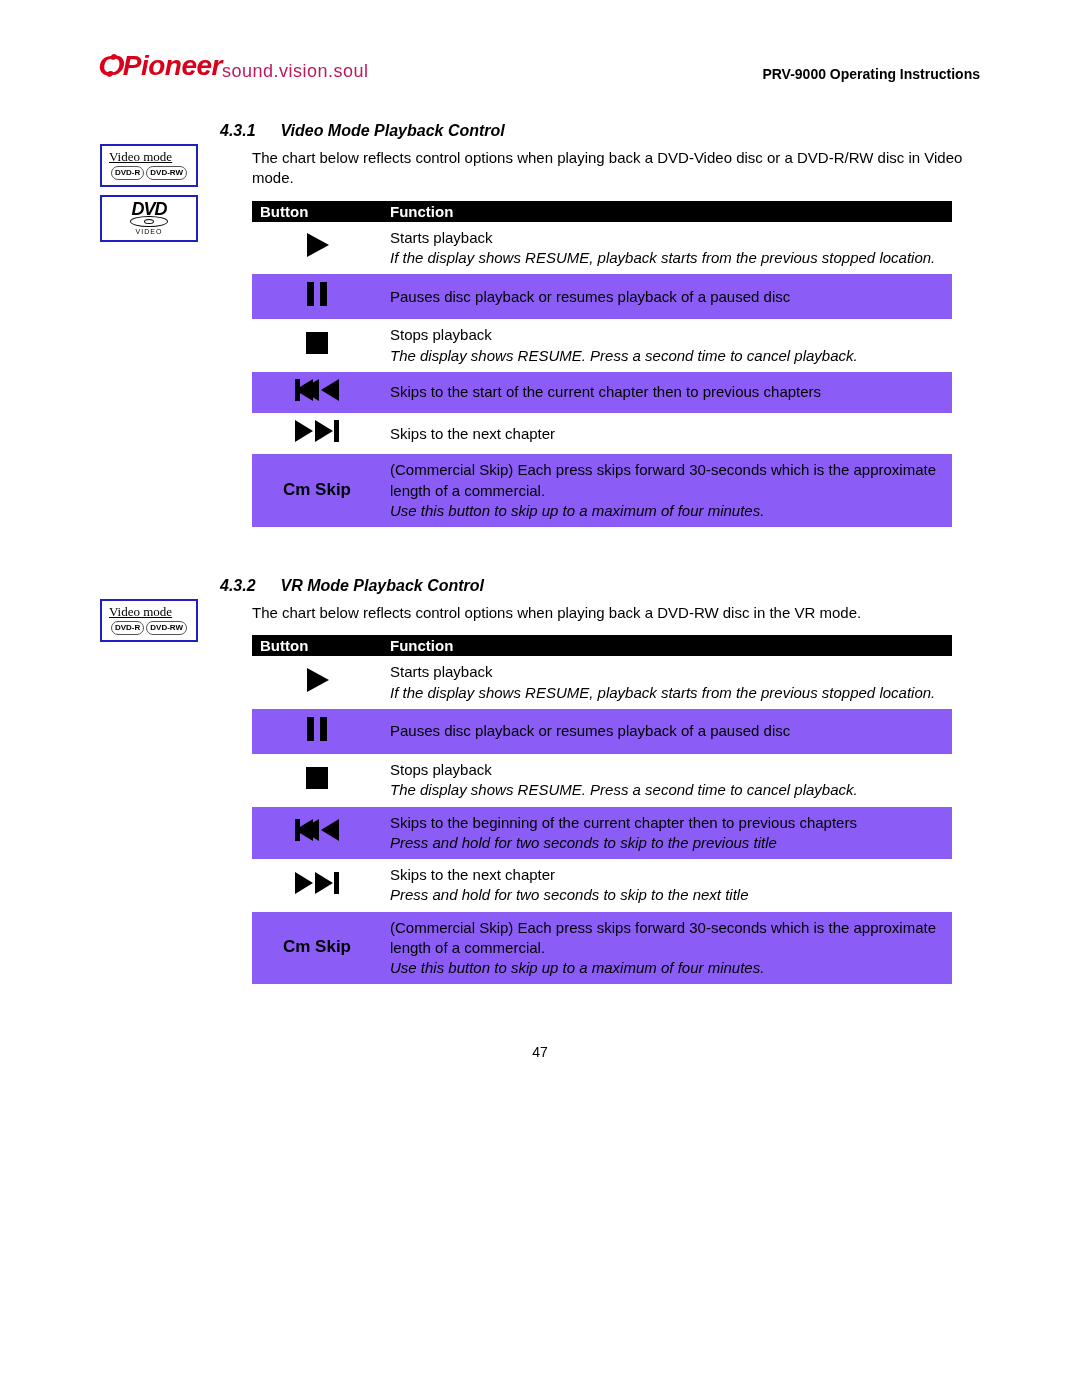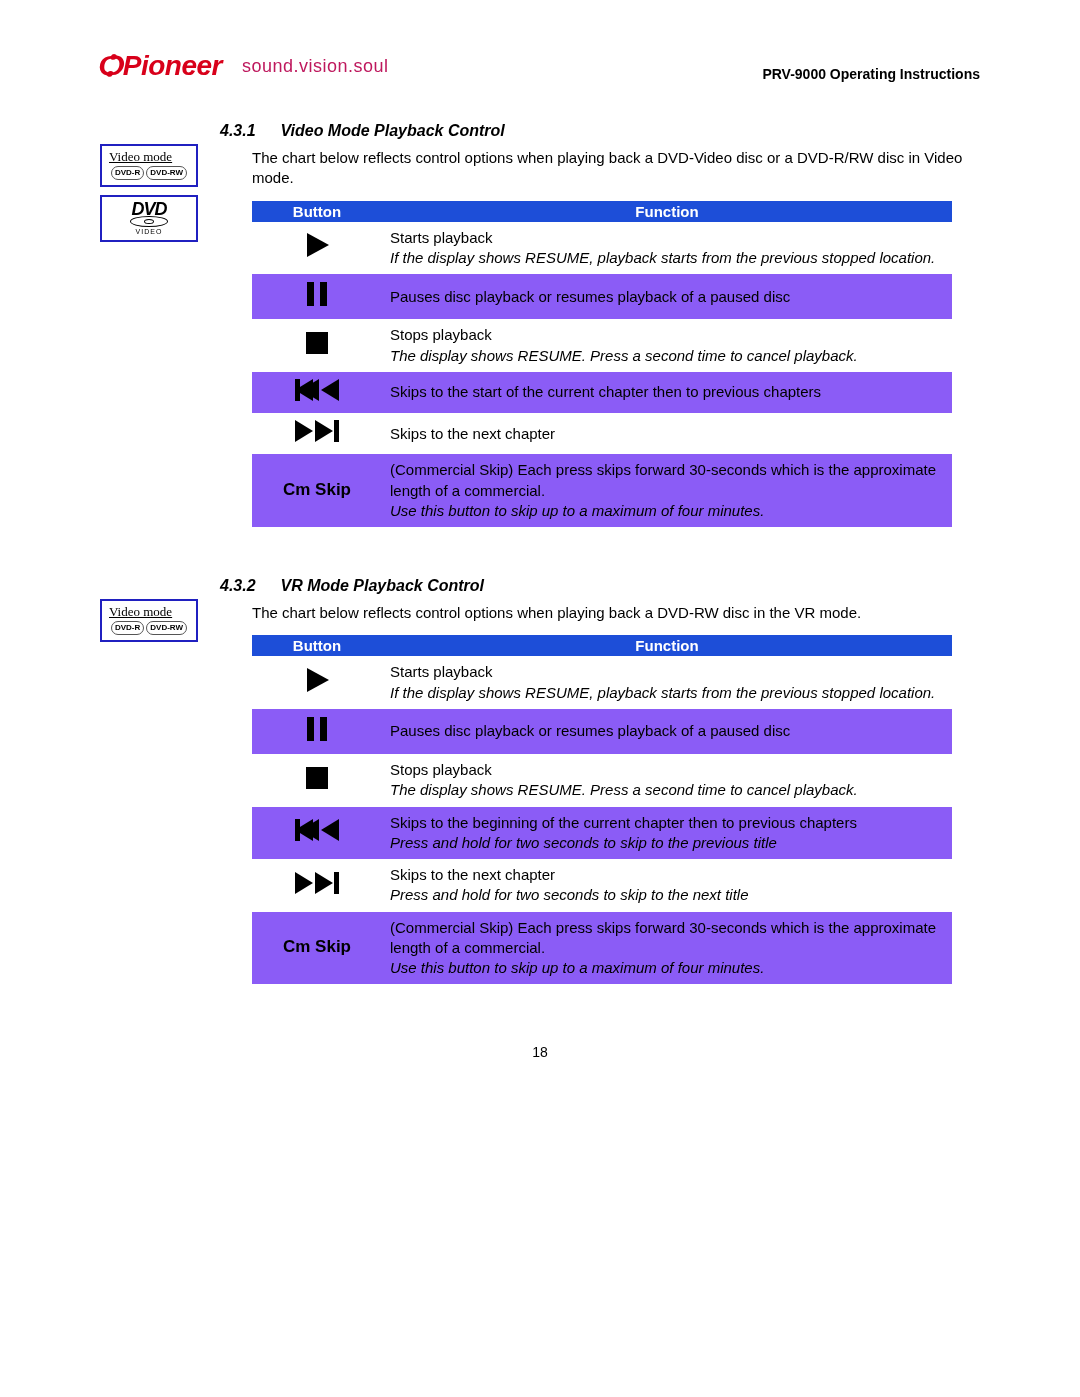--- a/index.html
+++ b/index.html
@@ -18,22 +18,22 @@
     position: relative;
   }
   .header-row {
     display: flex;
     justify-content: space-between;
     align-items: flex-end;
     margin-bottom: 40px;
   }
   .brand {
     display: flex;
-    align-items: center;
-    gap: 20px;
+    align-items: flex-end;
+    gap: 0;
   }
   .brand-logo {
     font-family: Arial, sans-serif;
     font-weight: bold;
     font-style: italic;
     font-size: 28px;
     color: #d8001a;
     letter-spacing: -0.5px;
   }
   .brand-omega {
@@ -144,25 +144,25 @@
   }
   
   table.control-table {
     margin-left: 152px;
     width: 700px;
     border-collapse: collapse;
     table-layout: fixed;
   }
   table.control-table col.c-btn { width: 130px; }
   table.control-table th {
-    background: #1d4ed8;
+    background: #000000;
     color: #fff;
     font-weight: bold;
     font-size: 15px;
-    text-align: center;
+    text-align: left;
     padding: 2px 8px;
   }
   table.control-table td {
     padding: 6px 8px;
     vertical-align: middle;
     line-height: 1.35;
   }
   table.control-table tr.shade td {
     background: #8b5cf6;
   }
@@ -388,14 +388,14 @@
                 <div>(Commercial Skip) Each press skips forward 30-seconds which is the approximate length of a commercial.</div>
                 <div class="func-italic">Use this button to skip up to a maximum of four minutes.</div>
               </td>
             </tr>
           </tbody>
       </table>
     </div>
 
   </div>
 
-  <div class="page-num">18</div>
+  <div class="page-num">47</div>
 </div>
 
 </body></html>

